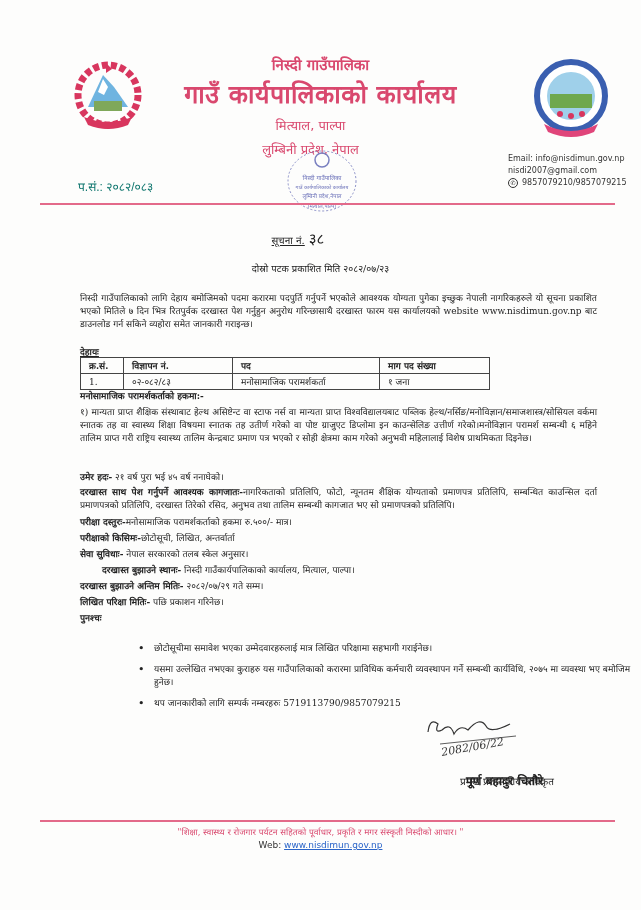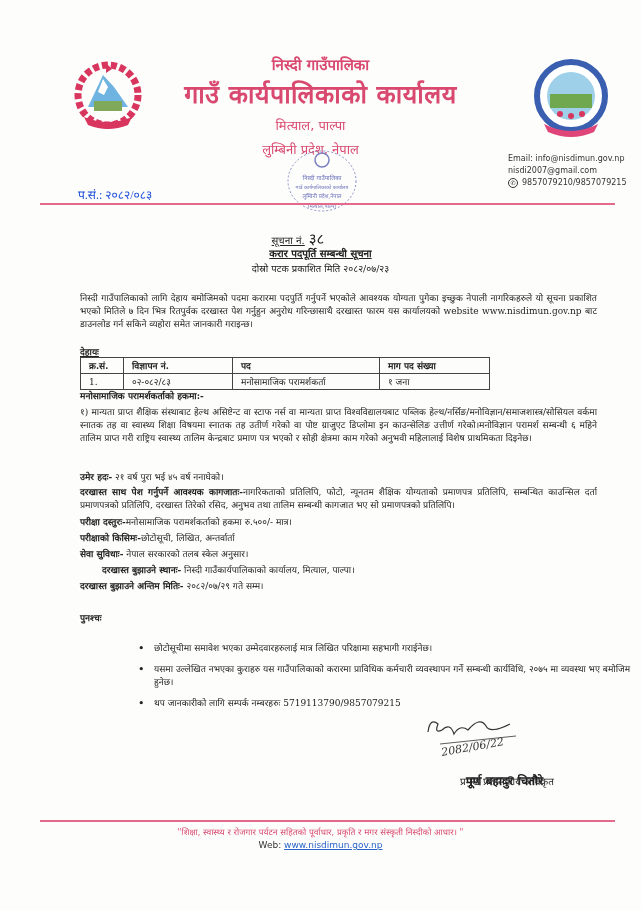--- a/index.html
+++ b/index.html
@@ -14,21 +14,21 @@
   .office-name { top:76px; font-size:25px; font-weight:bold; letter-spacing:0.5px; }
   .addr1 { top:116px; font-size:13px; font-weight:normal; left:-10px; }
   .addr2 { top:140px; font-size:13px; font-weight:normal; left:-10px; }
 
   .contact { position:absolute; left:508px; top:153px; font-family:"DejaVu Sans", sans-serif; font-size:8px; color:#333; line-height:12px; }
   .contact .phone-row { display:flex; align-items:center; gap:4px; }
   .phone-icon { display:inline-block; width:8px; height:8px; border:1px solid #333; border-radius:50%; font-size:6px; line-height:8px; text-align:center; }
 
   .stamp { position:absolute; left:286px; top:148px; width:72px; height:66px; }
 
-  .ref-no { position:absolute; left:78px; top:186px; font-size:12px; font-family:Liberation Serif, serif; color:#1d4ed8; }
+  .ref-no { position:absolute; left:78px; top:178px; font-size:12px; font-family:Liberation Sans, sans-serif; color:#0f766e; }
   .rule-top { position:absolute; left:40px; top:203px; width:575px; height:2px; background:#e36a8a; }
 
   
   .notice-no { position:absolute; left:0; width:596px; top:228px; text-align:center; font-size:10px; }
   .notice-no .lbl { text-decoration:underline; }
   .notice-no .num { font-size:15px; font-family:"DejaVu Sans", sans-serif; margin-left:4px; }
   .notice-title { position:absolute; left:0; width:641px; top:246px; text-align:center; font-size:10px; font-weight:bold; text-decoration:underline; }
   .notice-date { position:absolute; left:0; width:641px; top:262px; text-align:center; font-size:9.5px; }
 
   .body-text { position:absolute; left:80px; width:517px; font-size:9px; line-height:13px; text-align:justify; }
@@ -101,21 +101,20 @@
     <text x="36" y="50" font-size="5.5" text-anchor="middle" fill="#6a70b8">लुम्बिनी प्रदेश,नेपाल</text>
     <text x="36" y="60" font-size="5.5" text-anchor="middle" fill="#6a70b8">मित्याल,पाल्पा</text>
   </svg>
 
   <div class="ref-no">प.सं.: २०८२/०८३</div>
   <div class="rule-top"></div>
 
   <div class="notice-no">
     <span class="lbl">सूचना नं.</span><span class="num">३८</span>
   </div>
-  <div class="notice-title">करार पदपूर्ति सम्बन्धी सूचना</div>
   <div class="notice-date">दोस्रो पटक प्रकाशित मिति २०८२/०७/२३</div>
 
   <div class="body-text intro">निस्दी गाउँपालिकाको लागि देहाय बमोजिमको पदमा करारमा पदपुर्ति गर्नुपर्ने भएकोले आवश्यक योग्यता पुगेका इच्छुक नेपाली नागरिकहरुले यो सूचना प्रकाशित भएको मितिले ७ दिन भित्र रितपुर्वक दरखास्त पेश गर्नुहुन अनुरोध गरिन्छासाथै दरखास्त फारम यस कार्यालयको website www.nisdimun.gov.np बाट डाउनलोड गर्न सकिने व्यहोरा समेत जानकारी गराइन्छ।</div>
   <div class="dehay">देहायः</div>
 
   <table class="posts">
     <thead>
       <tr>
         <th style="width:26px">क्र.सं.</th>
         <th style="width:92px">विज्ञापन नं.</th>
@@ -136,20 +135,21 @@
   <div class="sec" style="top:390px; font-weight:bold;">मनोसामाजिक परामर्शकर्ताको हकमा:-</div>
   <div class="sec" style="top:406px;">१) मान्यता प्राप्त शैक्षिक संस्थाबाट हेल्थ असिष्टेन्ट वा स्टाफ नर्स वा मान्यता प्राप्त विश्वविद्यालयबाट पब्लिक हेल्थ/नर्सिङ/मनोविज्ञान/समाजशास्त्र/सोसियल वर्कमा स्नातक तह वा स्वास्थ्य शिक्षा विषयमा स्नातक तह उतीर्ण गरेको वा पोष्ट ग्राजुएट डिप्लोमा इन काउन्सेलिङ उत्तीर्ण गरेको।मनोविज्ञान परामर्श सम्बन्धी ६ महिने तालिम प्राप्त गरी राष्ट्रिय स्वास्थ्य तालिम केन्द्रबाट प्रमाण पत्र भएको र सोही क्षेत्रमा काम गरेको अनुभवी महिलालाई विशेष प्राथमिकता दिइनेछ।</div>
 
   <div class="sec" style="top:471px;"><b>उमेर हदः-</b><span> २१ वर्ष पुरा भई ४५ वर्ष ननाघेको।</span></div>
   <div class="sec" style="top:486px;"><b>दरखास्त साथ पेश गर्नुपर्ने आवश्यक कागजातः-</b><span>नागरिकताको प्रतिलिपि, फोटो, न्यूनतम शैक्षिक योग्यताको प्रमाणपत्र प्रतिलिपि, सम्बन्धित काउन्सिल दर्ता प्रमाणपत्रको प्रतिलिपि, दरखास्त तिरेको रसिद, अनुभव तथा तालिम सम्बन्धी कागजात भए सो प्रमाणपत्रको प्रतिलिपि।</span></div>
   <div class="sec" style="top:516px;"><b>परीक्षा दस्तुरः-</b><span>मनोसामाजिक परामर्शकर्ताको हकमा रु.५००/-  मात्र।</span></div>
   <div class="sec" style="top:532px;"><b>परीक्षाको किसिमः-</b><span>छोटोसूची, लिखित, अन्तर्वार्ता</span></div>
   <div class="sec" style="top:548px;"><b>सेवा सुविधाः-</b><span> नेपाल सरकारको तलब स्केल अनुसार।</span></div>
   <div class="sec" style="top:564px;margin-left:22px;"><b>दरखास्त बुझाउने स्थानः-</b><span> निस्दी गाउँकार्यपालिकाको कार्यालय, मित्याल, पाल्पा।</span></div>
   <div class="sec" style="top:580px;"><b>दरखास्त बुझाउने अन्तिम मितिः-</b><span> २०८२/०७/२९ गते सम्म।</span></div>
+  <div class="sec" style="top:596px;"><b>लिखित परिक्षा मितिः-</b><span> पछि प्रकाशन गरिनेछ।</span></div>
   <div class="sec" style="top:612px; font-weight:bold;">पुनश्चः</div>
 
   <div class="bullets" style="top:642px;margin-left:36px;">
     <div class="bullet">छोटोसूचीमा समावेश भएका उम्मेदवारहरुलाई मात्र लिखित परिक्षामा सहभागी गराईनेछ।</div>
     <div class="bullet">यसमा उल्लेखित नभएका कुराहरु यस गाउँपालिकाको करारमा प्राविधिक कर्मचारी व्यवस्थापन गर्ने सम्बन्धी कार्यविधि, २०७५ मा व्यवस्था भए बमोजिम हुनेछ।</div>
     <div class="bullet">थप जानकारीको लागि सम्पर्क नम्बरहरुः 5719113790/9857079215</div>
   </div>
 
   <svg class="signature" viewBox="0 0 110 50">
     <path d="M8 20 Q10 5 18 12 Q14 22 22 18 Q30 10 34 22 Q40 12 48 18 Q60 4 66 14 Q70 22 90 12" fill="none" stroke="#333" stroke-width="1.2"></path>

